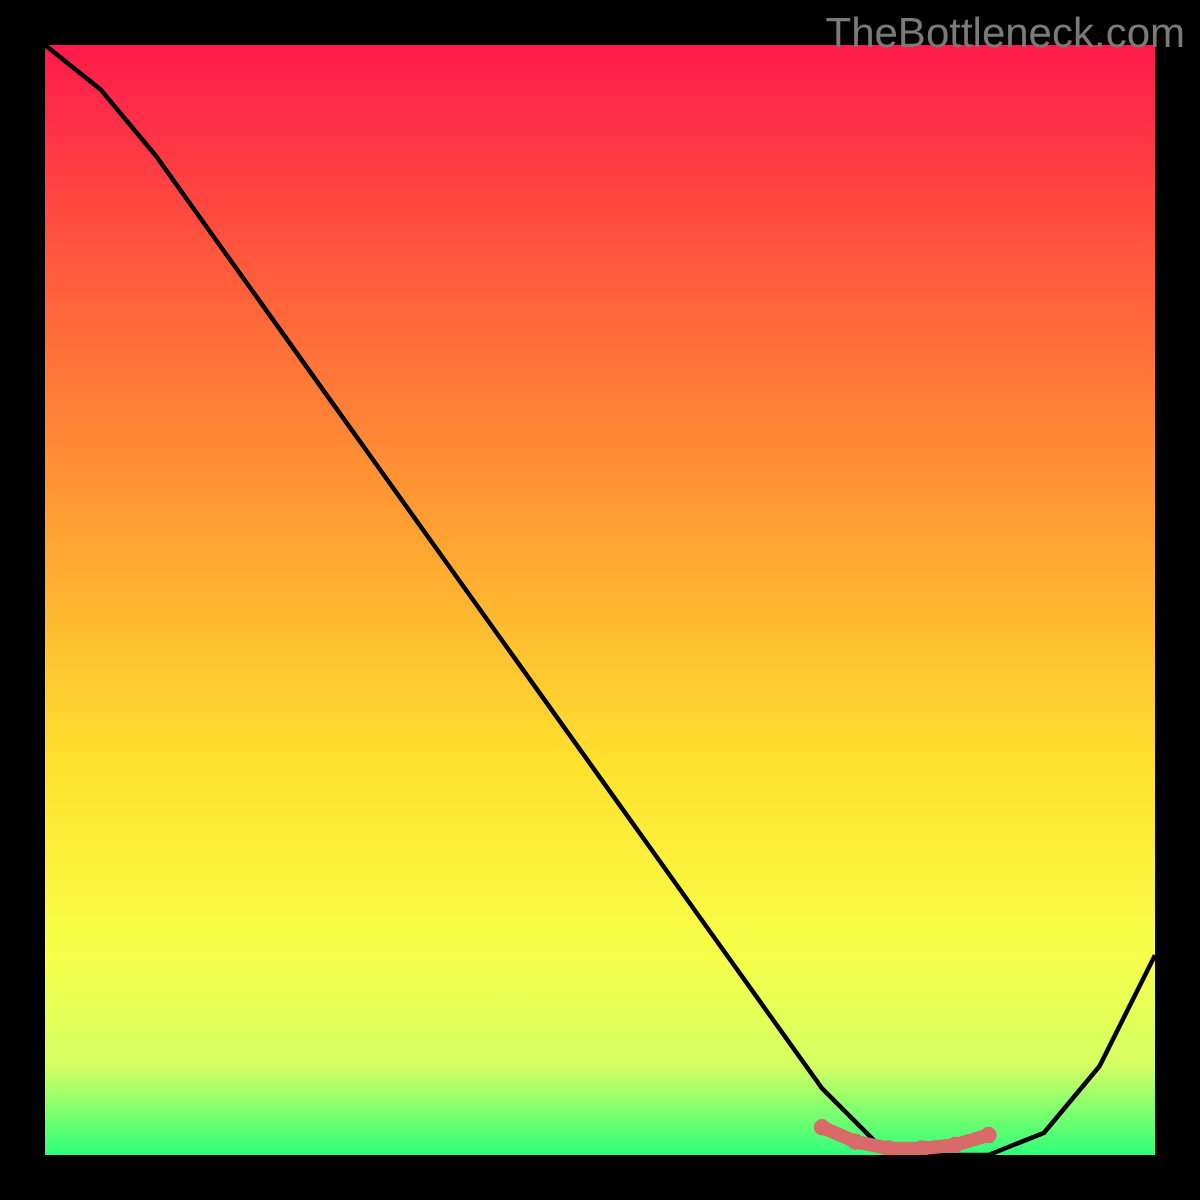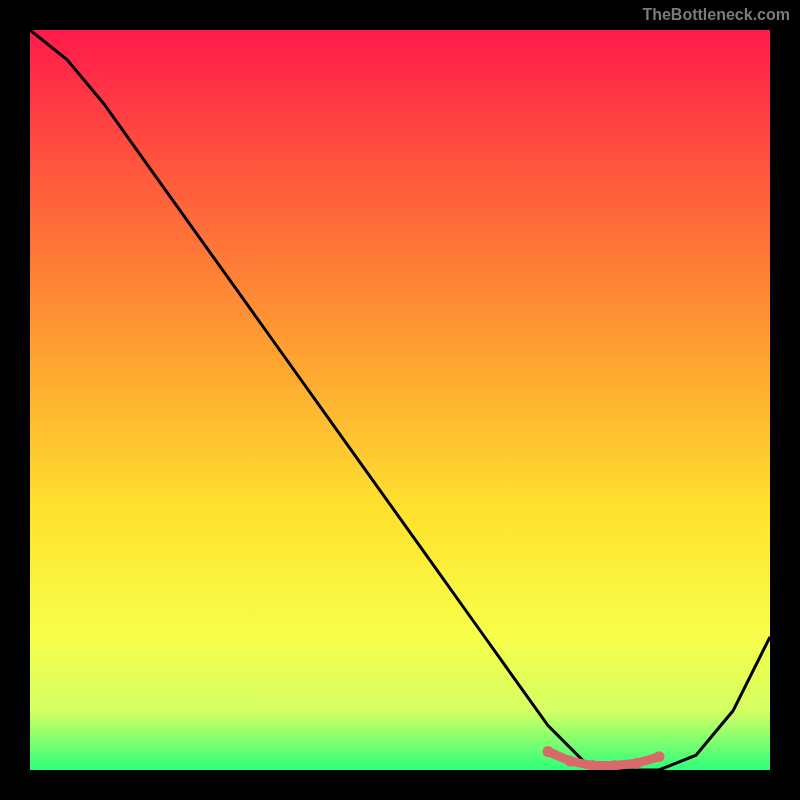--- a/index.html
+++ b/index.html
@@ -1,17 +1,17 @@
 <!DOCTYPE html>
 <html><head>
 <meta charset="utf-8">
 <style>
   * { margin: 0; padding: 0; box-sizing: border-box; }
   body { width: 800px; height: 800px; background: #000; position: relative; font-family: Arial, sans-serif; }
-  .watermark { position: absolute; top: 6px; right: 10px; color: #7a7a7a; font-size: 16px; font-weight: 700; z-index: 10; }
+  .watermark { position: absolute; top: 6px; right: 10px; color: #7a7a7a; font-size: 28px; font-weight: 400; z-index: 10; }
   .plot-area { position: absolute; left: 30px; top: 30px; width: 740px; height: 740px; }
   .gradient-bg { position: absolute; inset: 0; }
   .curve { position: absolute; inset: 0; }
   .highlight { position: absolute; inset: 0; }
 </style>
 </head>
 <body>
 
 <div class="watermark">TheBottleneck.com</div>
 

